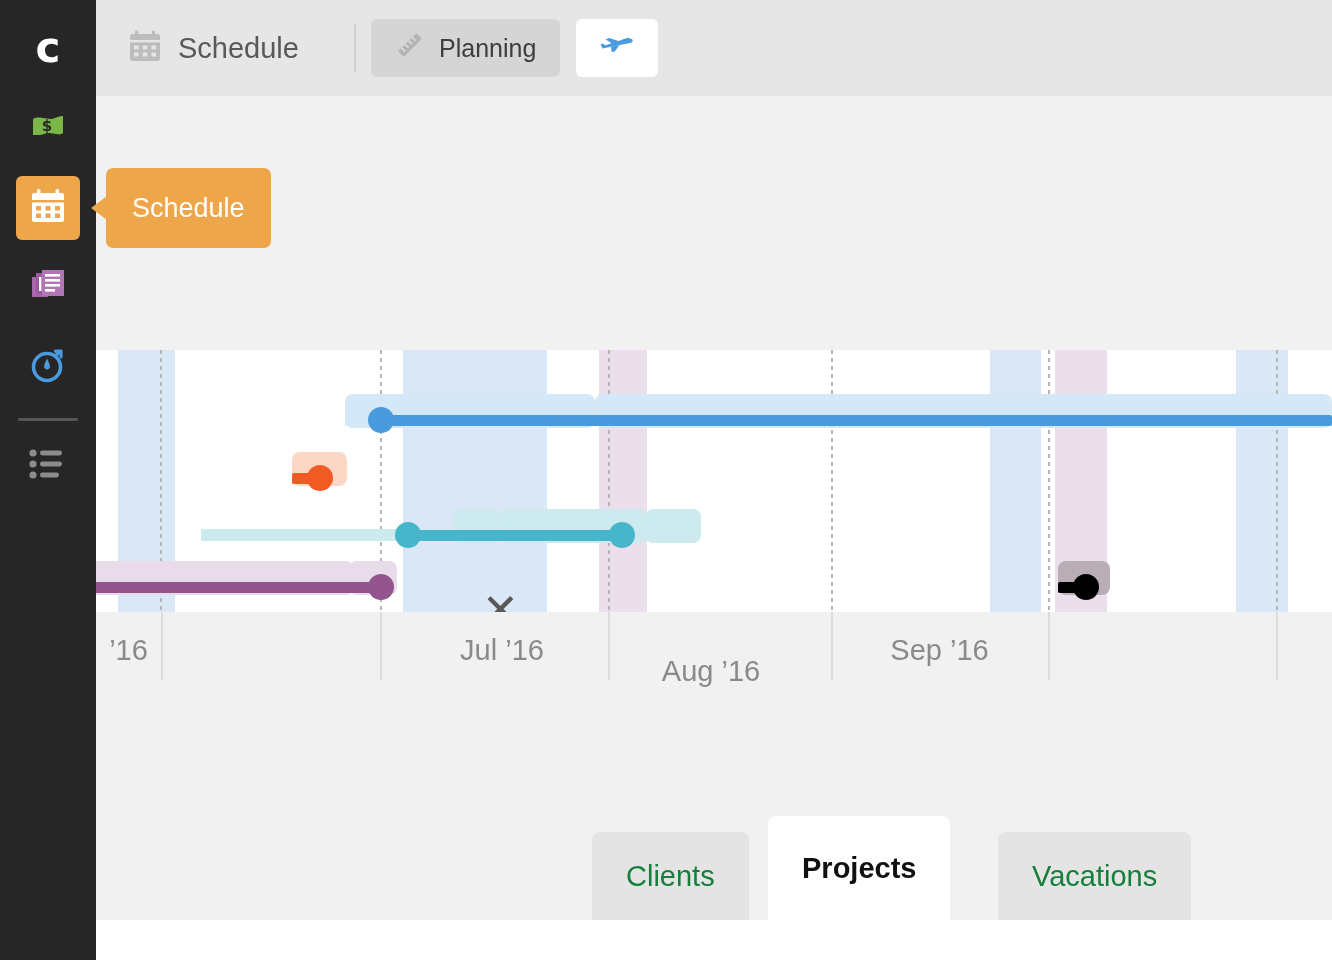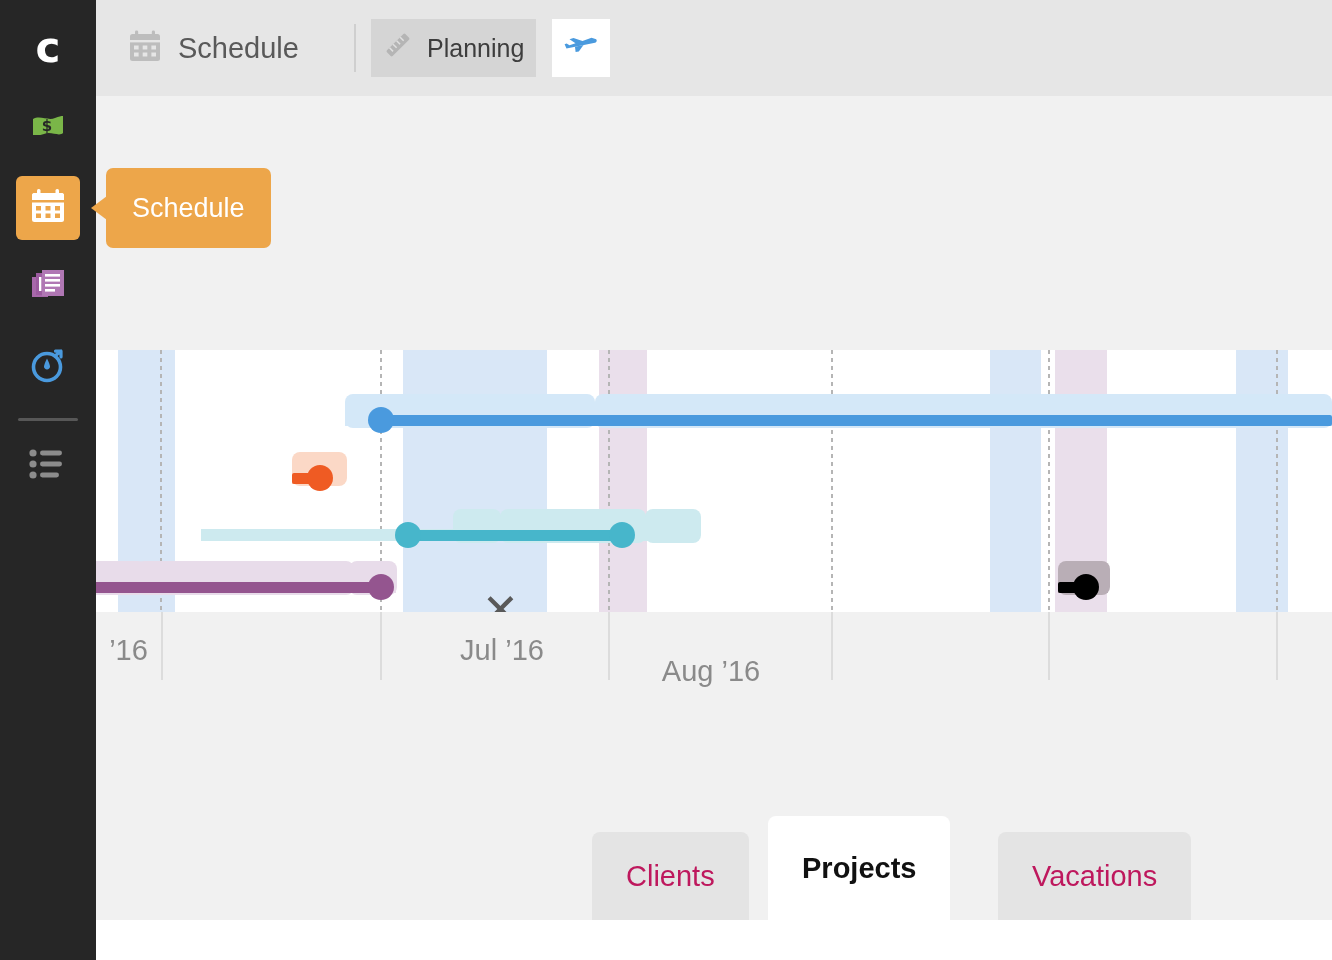--- a/index.html
+++ b/index.html
@@ -74,21 +74,21 @@
   .header-title-text { font-size: 29px; color: #595959; }
   .header-sep {
     position: absolute; left: 258px; top: 24px;
     width: 2px; height: 48px; background: #cfcfcf;
   }
   .seg-group {
     position: absolute; left: 275px; top: 19px;
     display: flex; align-items: center; gap: 16px;
   }
   .seg-btn {
-    height: 58px; padding: 0 12px; border-radius: 0;
+    height: 58px; padding: 0 24px; border-radius: 6px;
     display: flex; align-items: center; gap: 14px;
     font-size: 25px;
   }
   .seg-btn.inactive { background: #d5d5d5; color: #3d3d3d; }
   .seg-btn.active { background: #ffffff; color: #1a1a1a; font-weight: bold; }
 
   
   .canvas {
     position: absolute; left: 96px; top: 96px;
     width: 1236px; height: 824px;
@@ -142,21 +142,21 @@
     position: absolute; left: 0; bottom: 0;
     width: 1236px; height: 108px;
   }
   .tab {
     position: absolute; bottom: 0;
     height: 88px; padding: 0 34px;
     display: flex; align-items: center; justify-content: center;
     border-radius: 8px 8px 0 0;
     font-size: 29px;
   }
-  .tab.inactive { background: #e4e4e4; color: #be185d; align-items: center; }
+  .tab.inactive { background: #e4e4e4; color: #15803d; align-items: center; }
   .tab.active {
     background: #ffffff; color: #111111; font-weight: bold;
     height: 104px; z-index: 3;
   }
   .bottom-strip {
     position: absolute; left: 96px; top: 920px;
     width: 1236px; height: 40px; background: #ffffff;
   }
 </style>
 </head>
@@ -345,20 +345,21 @@
       </section>
 
     <div class="axis" id="axis">
         <div class="axis-label" style="left: 0px; width: 65px;">’16</div>
         <div class="axis-tick" style="left: 65px;"></div>
         <div class="axis-tick" style="left: 284px;"></div>
         <div class="axis-label" style="left: 284px; width: 244px;">Jul ’16</div>
         <div class="axis-tick" style="left: 512px;"></div>
         <div class="axis-label" style="left: 512px; width: 206px; margin-top: 21px;">Aug ’16</div>
         <div class="axis-tick" style="left: 735px;"></div>
+        <div class="axis-label" style="left: 735px; width: 217px;">Sep ’16</div>
         <div class="axis-tick" style="left: 952px;"></div>
         <div class="axis-tick" style="left: 1180px;"></div>
       </div>
 
     <div class="tabs">
       <div class="tab inactive" style="left:496px">
         <span>Clients</span>
       </div>
       <div class="tab inactive" style="left:902px">
         <span>Vacations</span>

